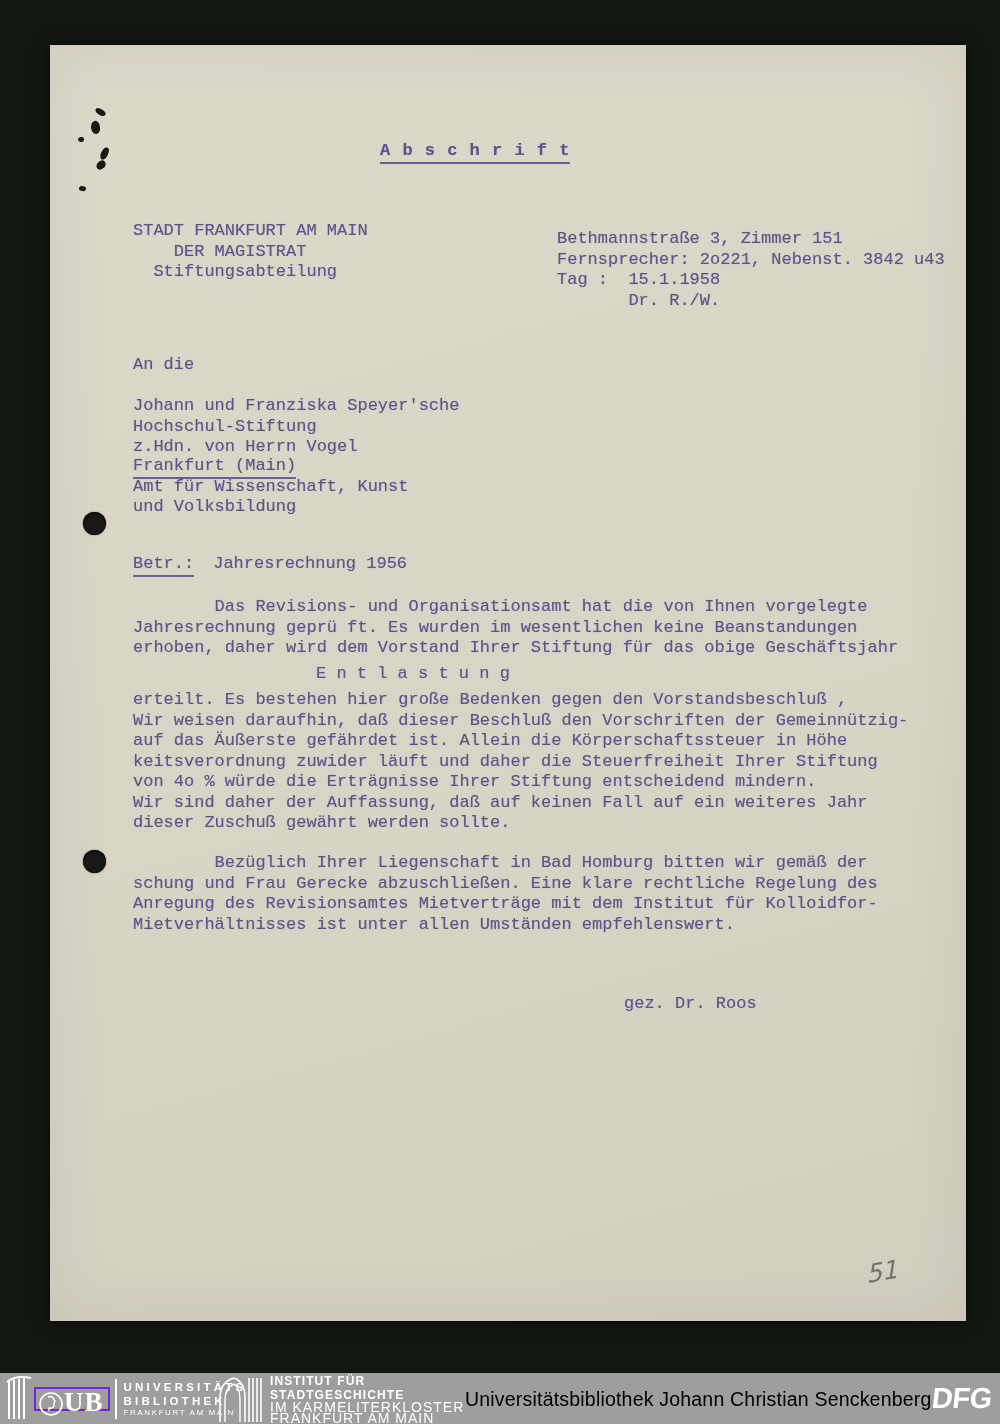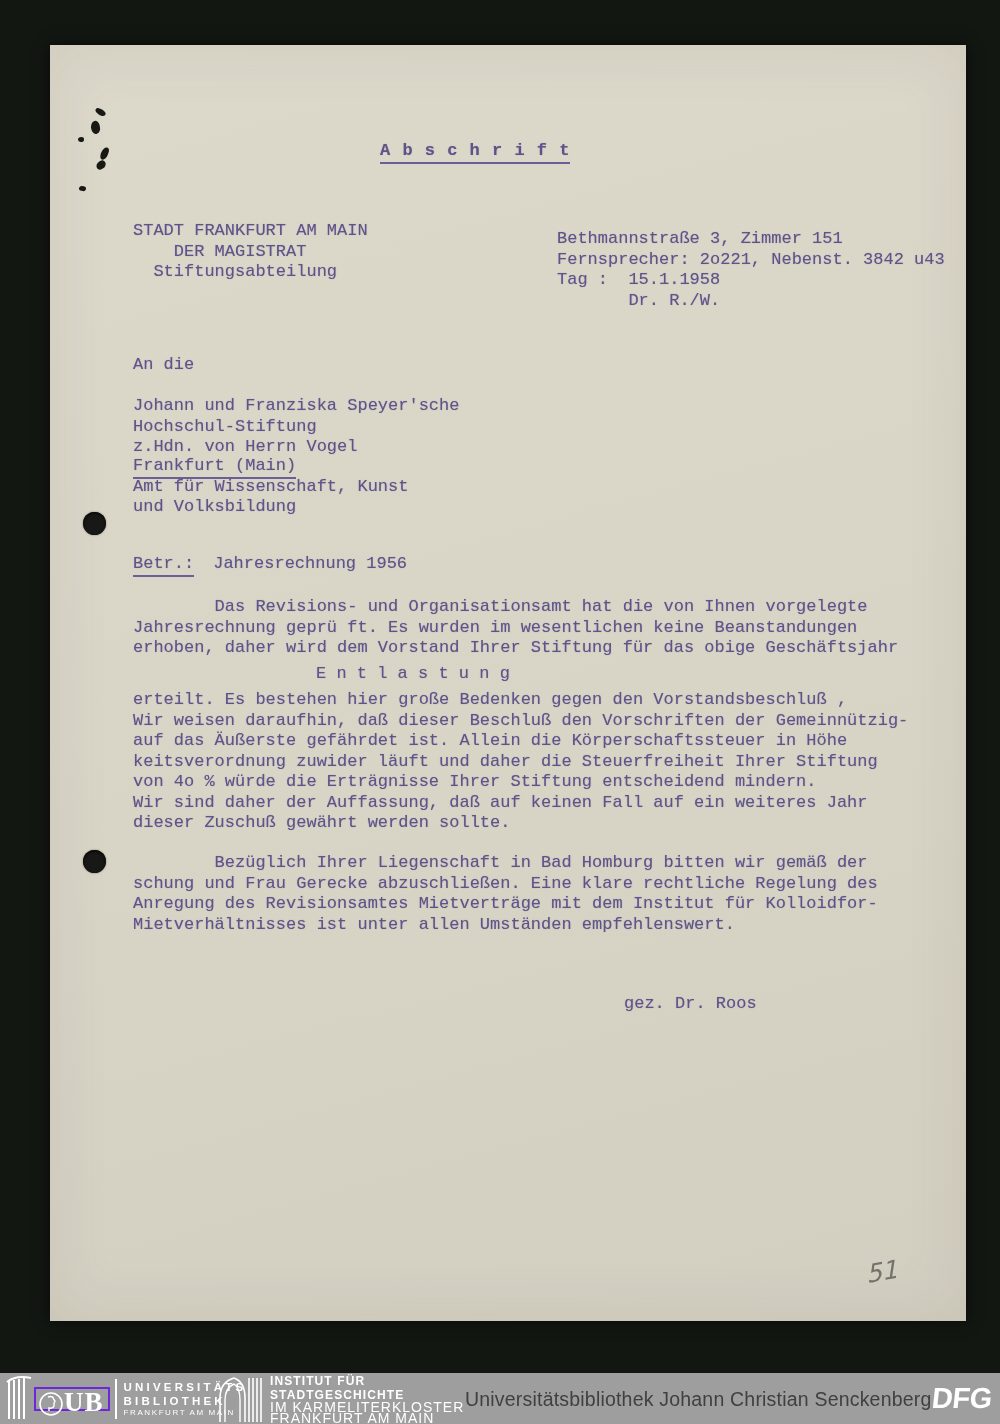--- a/index.html
+++ b/index.html
@@ -54,21 +54,21 @@
   .ub-divider { width:2px; height:40px; background:#fff; margin:0 7px 0 5px; }
   .ub-textcol { display:flex; flex-direction:column; justify-content:center; height:44px; }
   .ub-t1 { font-size:11.5px; letter-spacing:3.2px; font-weight:bold; line-height:14px; }
   .ub-t3 { font-size:8px; letter-spacing:1.6px; line-height:10px; }
   .ifs-logo { position:absolute; left:218px; top:3px; display:flex; height:46px; }
   .ifs-textcol { margin-left:8px; display:flex; flex-direction:column; justify-content:center; }
   .ifs-b { font-size:12px; font-weight:bold; letter-spacing:1.1px; line-height:13.5px; }
   .ifs-s { font-size:14px; letter-spacing:1px; line-height:10.5px; }
   .library-name {
     position:absolute; left:465px; top:15px;
-    font-size:19.5px; color:#404040; letter-spacing:.2px;
+    font-size:19.5px; color:#000000; letter-spacing:.2px;
   }
   .dfg {
     position:absolute; right:8px; top:9px;
     font-size:29px; font-weight:900; letter-spacing:-.5px;
     transform:skewX(-6deg); color:#fff;
     font-family:"Liberation Sans",sans-serif;
   }
 </style>
 </head>
 <body>

